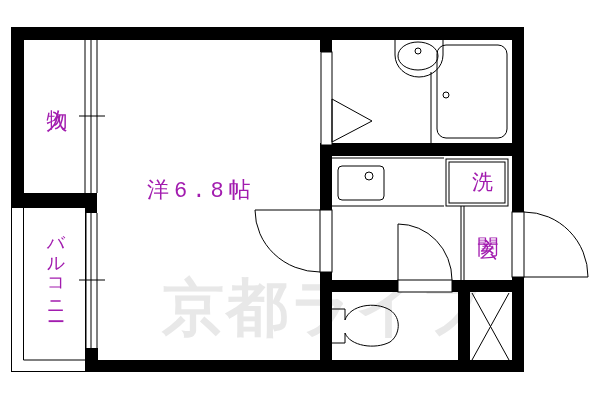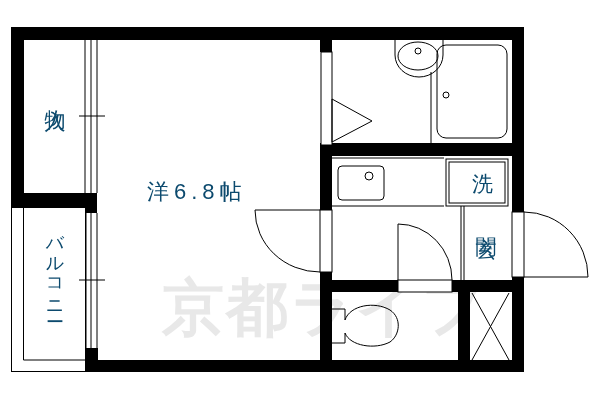--- a/index.html
+++ b/index.html
@@ -1,18 +1,18 @@
 <!DOCTYPE html>
 <html><head>
   <meta charset="utf-8">
   <style>
     html, body { margin: 0; padding: 0; background: #ffffff; }
     body { width: 600px; height: 400px; position: relative; overflow: hidden; font-family: "DejaVu Sans", sans-serif; }
     svg { position: absolute; left: 0; top: 0; }
-    .lbl { position: absolute; color: #0c4a6e; font-family: Liberation Sans, sans-serif; line-height: 1; text-align: center; }
+    .lbl { position: absolute; color: #a21caf; font-family: Liberation Mono, monospace; line-height: 1; text-align: center; }
     .vert { writing-mode: vertical-rl; text-orientation: upright; }
     .wm { position: absolute; color: #e8e8e8; font-weight: bold; font-size: 62px; letter-spacing: 2px; font-family: "DejaVu Sans", sans-serif; white-space: nowrap; }
   </style>
 </head>
 <body>
 
 <div class="wm" style="left:162px; top:266px;">京都ライフ</div>
 
 <svg width="600" height="400" viewBox="0 0 600 400">
 

